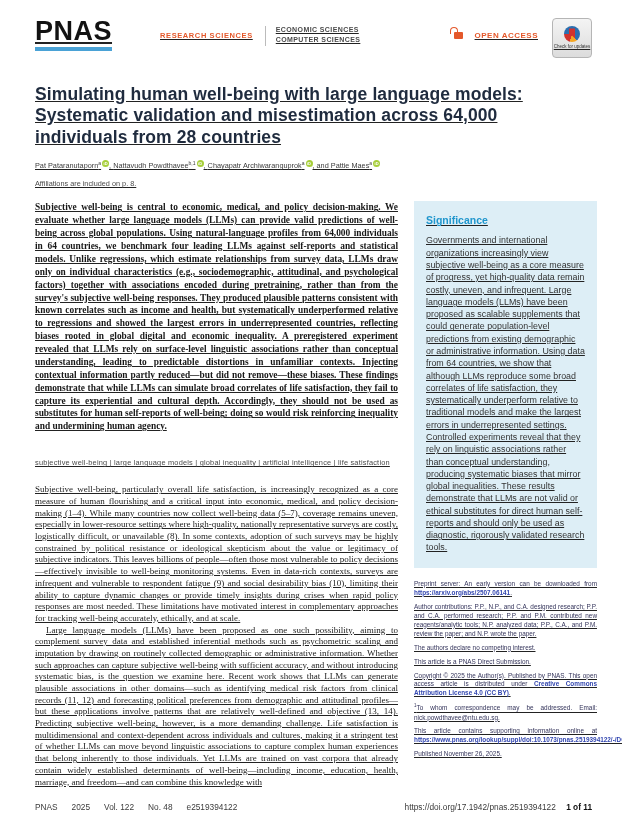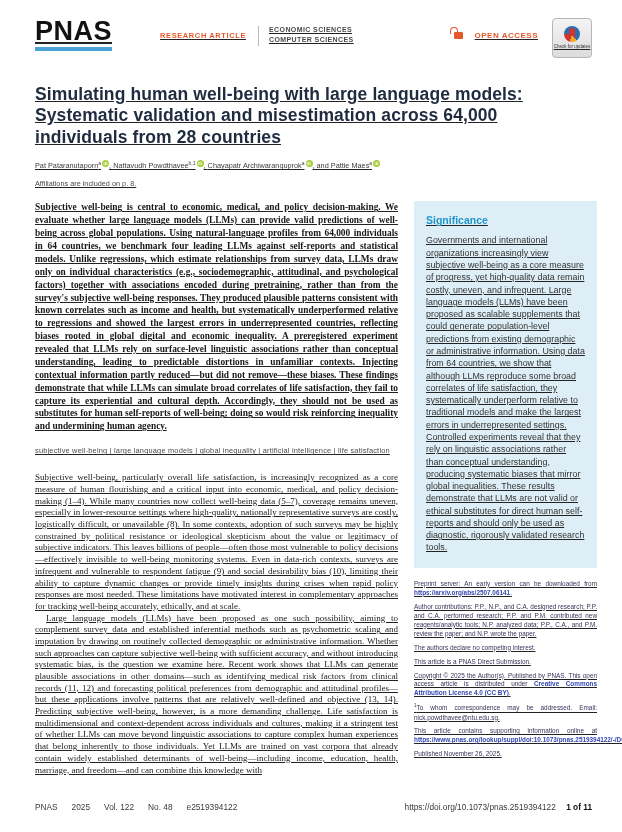--- a/index.html
+++ b/index.html
@@ -44,21 +44,21 @@
   .affil { margin-top:9px; font-size:7.3px; color:#4a4a4a; }
   .edited { margin-top:9px; font-size:7.3px; color:#4a4a4a; }
 
   
   .main { display:flex; margin-top:13px; gap:16px; }
   .col-left { width:363px; flex:none; }
   .col-right { width:183px; flex:none; }
 
   .abstract { font-family:"Liberation Serif", serif; font-weight:bold; font-size:9.4px;
     line-height:1.37; text-align:justify; color:#181818; }
-  .keywords { margin-top:12px; font-size:7.4px; color:#4a4a4a; letter-spacing:0.2px; line-height:1.5; }
+  .keywords { margin-top:24px; font-size:7.4px; color:#4a4a4a; letter-spacing:0.2px; line-height:1.5; }
   .bodytext { margin-top:16px; font-family:"Liberation Serif", serif; font-size:9px;
     line-height:1.3; text-align:justify; color:#1c1c1c; }
   .bodytext p + p { text-indent:11px; }
 
   .sig-box { background:#ddeef6; padding:13px 12px 14px 12px; }
   .sig-head { color:#2096cd; font-size:10.5px; font-weight:bold; margin-bottom:8px; }
   .sig-text { font-size:8.9px; line-height:1.38; color:#333; }
 
   .footnotes { margin-top:12px; }
   .footnote { font-size:6.4px; line-height:1.4; color:#33335a; margin-bottom:5px; text-align:justify; }
@@ -76,21 +76,21 @@
 </head>
 <body>
 
 <div class="page">
 
   <div class="header">
     <div class="logo-wrap">
       <div class="logo">PNAS</div>
       <div class="logo-bar"></div>
     </div>
-    <div class="badge-research">RESEARCH ARTICLE</div>
+    <div class="badge-research">RESEARCH SCIENCES</div>
     <div class="cat-divider"></div>
     <div class="cats">
       <div>ECONOMIC SCIENCES</div>
       <div>COMPUTER SCIENCES</div>
     </div>
     <div class="header-right">
       <div class="open-access">
         <span class="lock"></span>
         <span>OPEN ACCESS</span>
       </div>
@@ -129,18 +129,18 @@
           <p class="footnote"><sup>1</sup>To whom correspondence may be addressed. Email: nick.powdthavee@ntu.edu.sg.</p>
           <p class="footnote">This article contains supporting information online at <a href="#" class="link">https://www.pnas.org/lookup/suppl/doi:10.1073/pnas.2519394122/-/DCSupplemental</a>.</p>
           <p class="footnote">Published November 26, 2025.</p>
         </div>
     </div>
   </div>
 
   <div class="footer">
     <div class="fl" id="footer-left"><span>PNAS</span><span>2025</span><span>Vol. 122</span><span>No. 48</span><span>e2519394122</span></div>
     <div class="fr">
-      <a class="doi" href="#">https://doi.org/10.1073/pnas.2519394122</a>
+      <a class="doi" href="#">https://doi.org/17.1942/pnas.2519394122</a>
       <span class="pageno">1 of 11</span>
     </div>
   </div>
 
 </div>
 
 </body></html>

